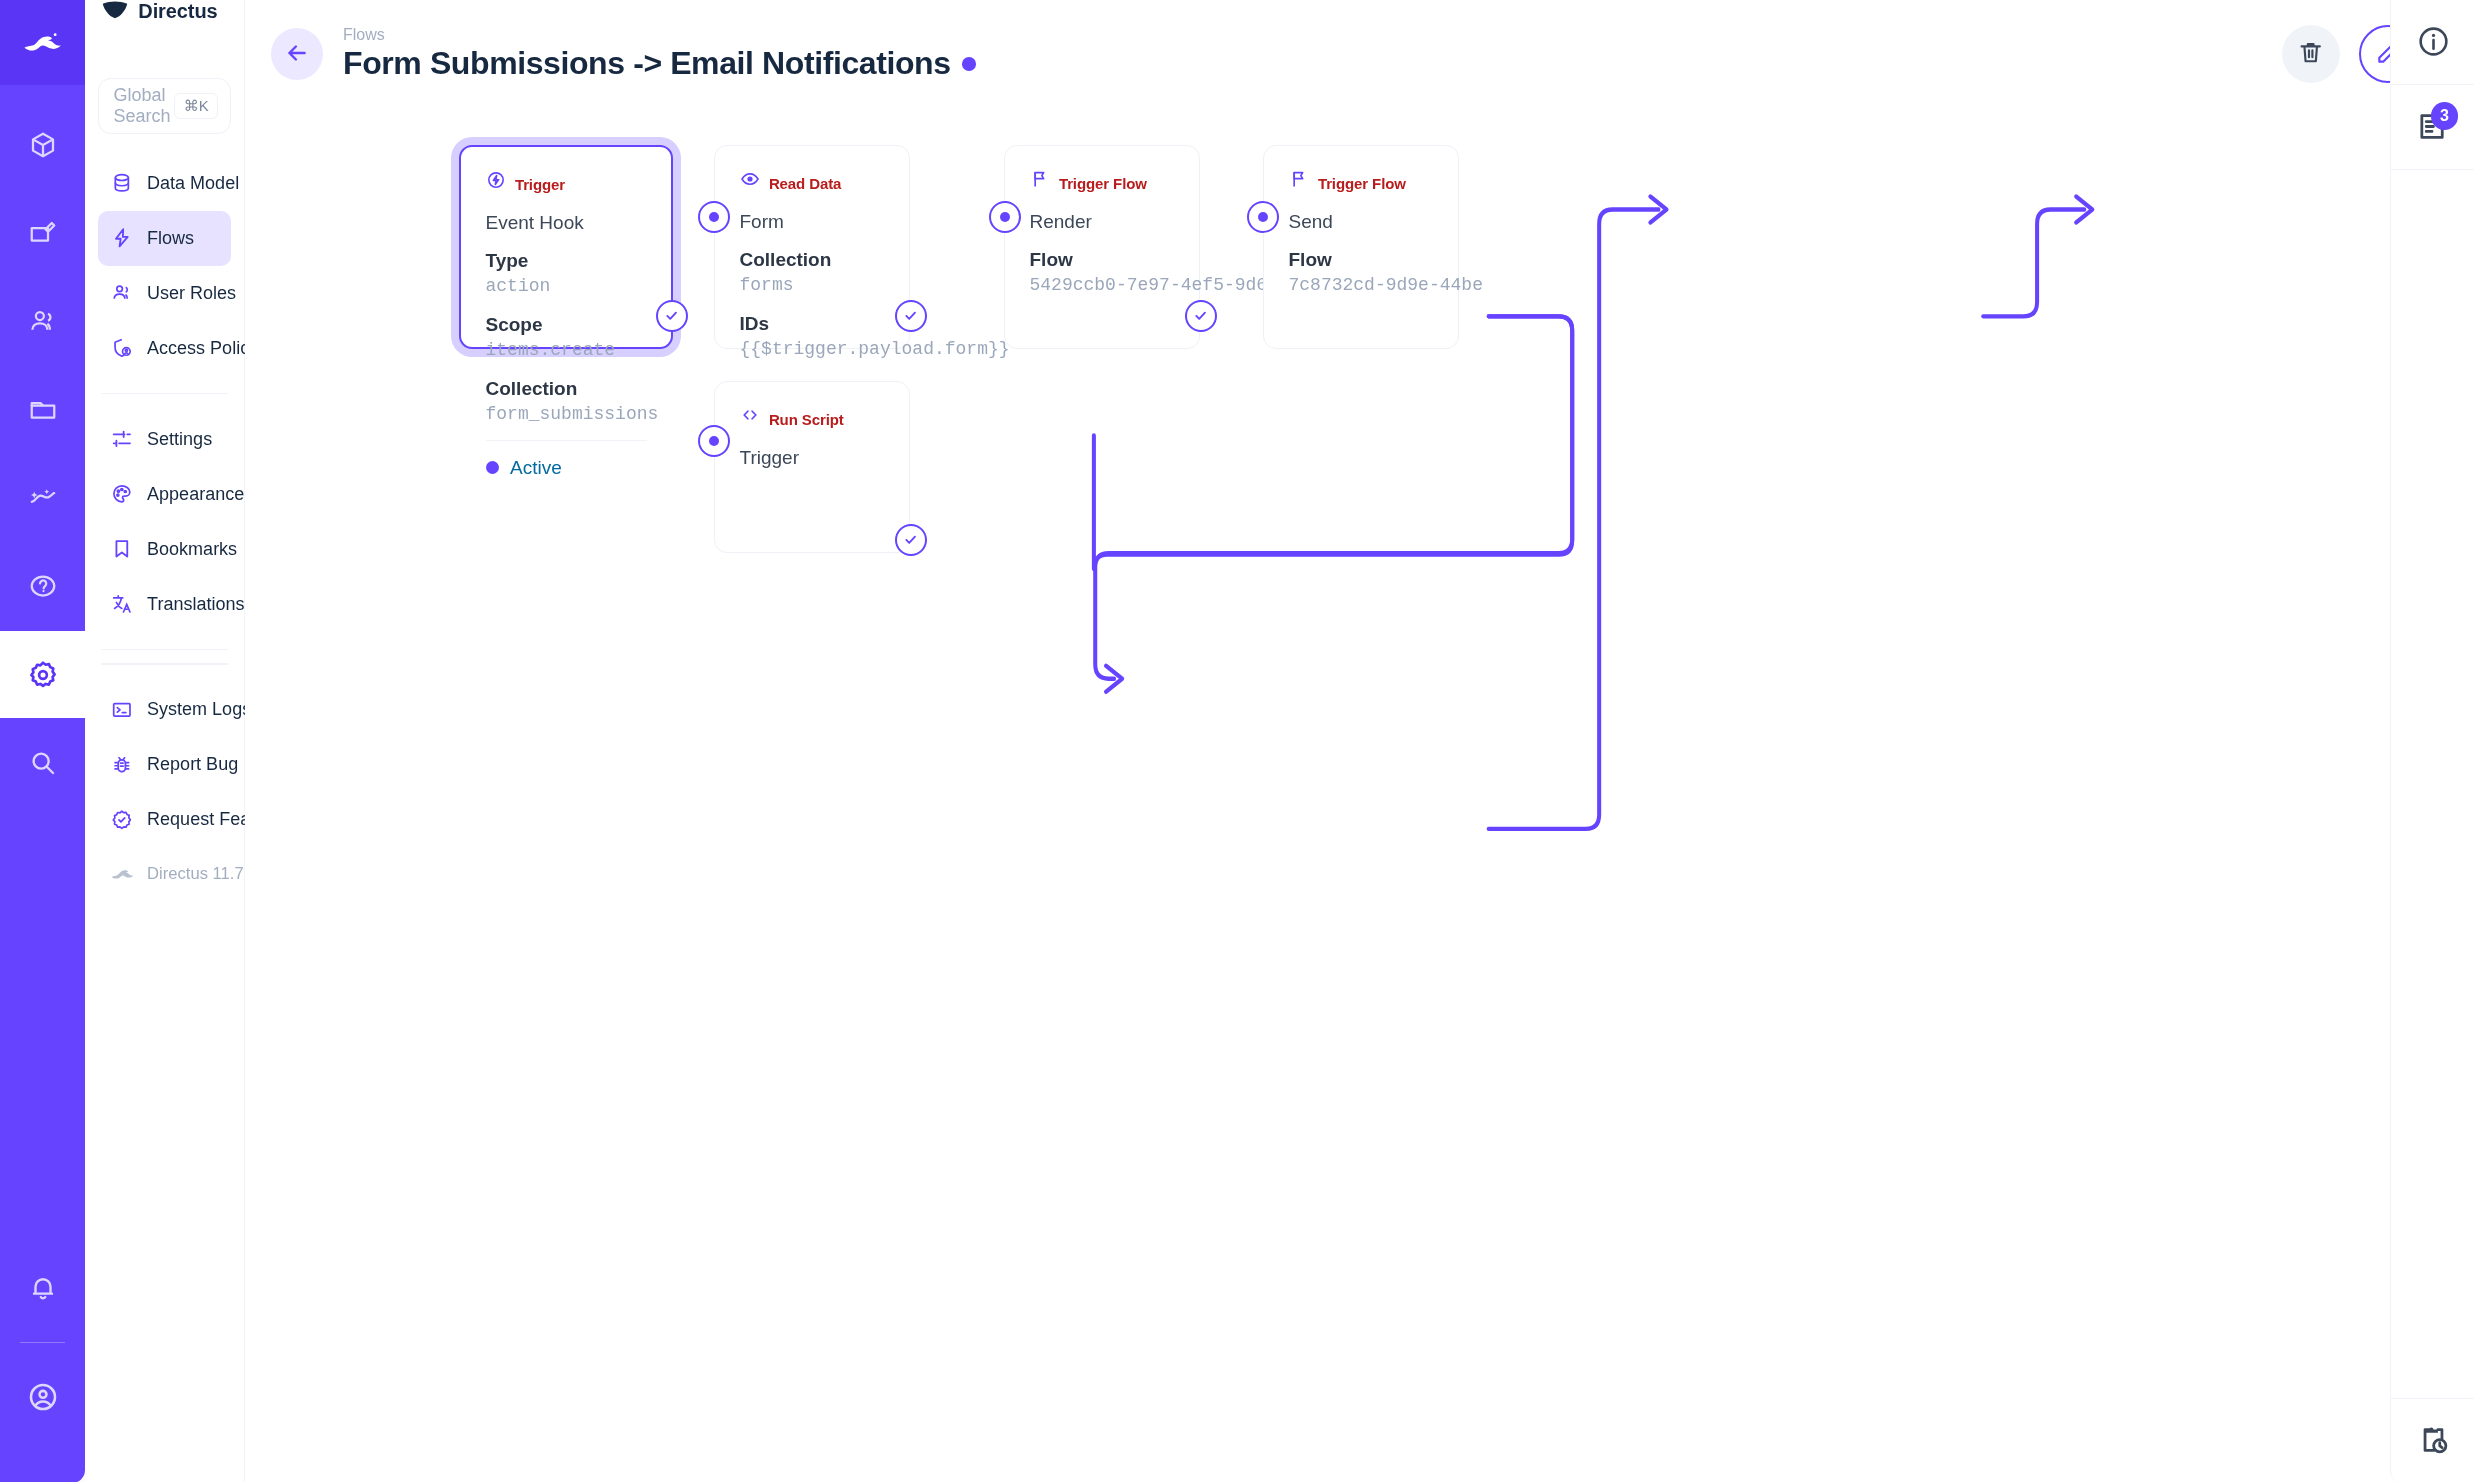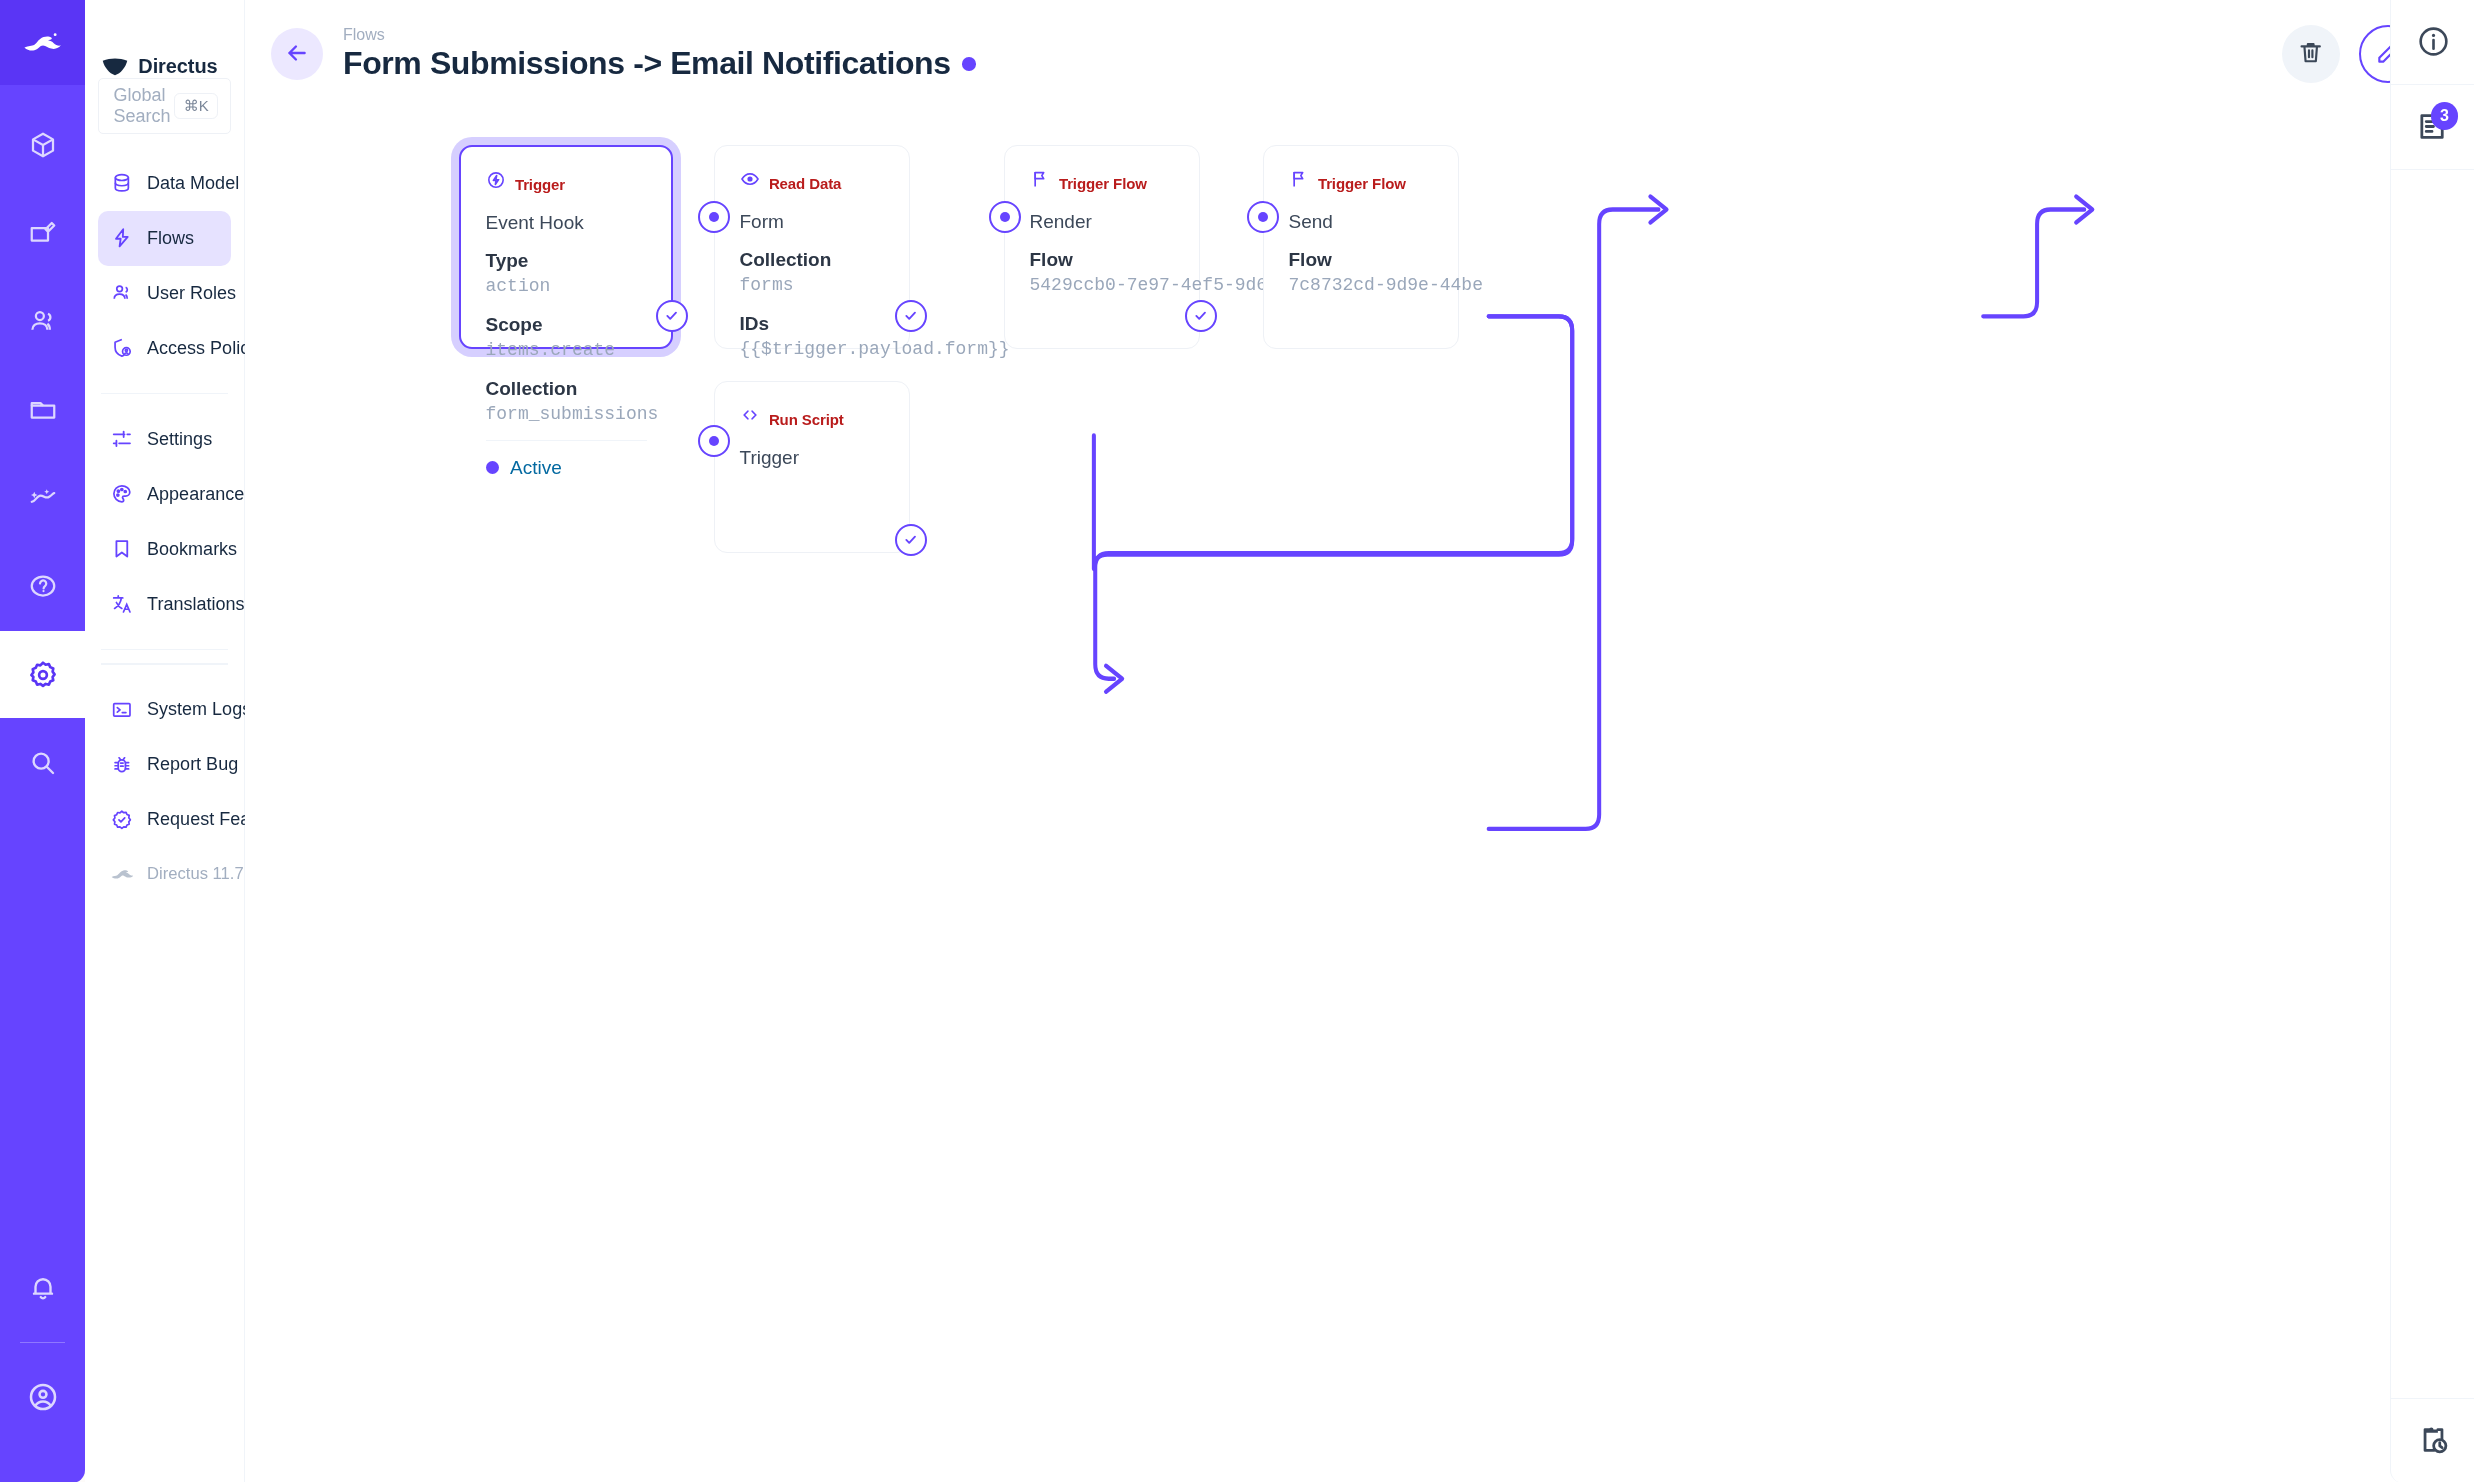--- a/index.html
+++ b/index.html
@@ -37,25 +37,25 @@
 
   
   .nav {
     width: 160px; height: 1483px; flex: 0 0 160px;
     background: #ffffff;
     border-right: 1.4px solid #f0f4f9;
     padding: 0 13px;
     position: relative;
   }
   .nav-header {
-    height: 78px; display: flex; align-items: flex-end; gap: 10px; padding-left: 4.3px;
+    height: 78px; display: flex; align-items: flex-start; gap: 10px; padding-left: 4.3px;
   }
   .nav-title { font-size: 20px; font-weight: 700; color: #172940; letter-spacing: -0.1px; }
   .search-box {
-    height: 56px; border: 1.4px solid #eef1f6; border-radius: 5px;
+    height: 56px; border: 1.4px solid #eef1f6; border-radius: 13px;
     display: flex; align-items: center; justify-content: space-between;
     padding: 0 11.6px 0 14.4px; margin-bottom: 17.3px;
   }
   .search-ph { font-size: 18px; color: #a2aec0; }
   .kbd {
     border: 1.4px solid #eef1f6; border-radius: 5.8px; padding: 2.9px 8.7px;
     font-size: 15px; color: #7b8799;
   }
   .nav-group { padding: 4.3px 0; }
   .nav-item {

